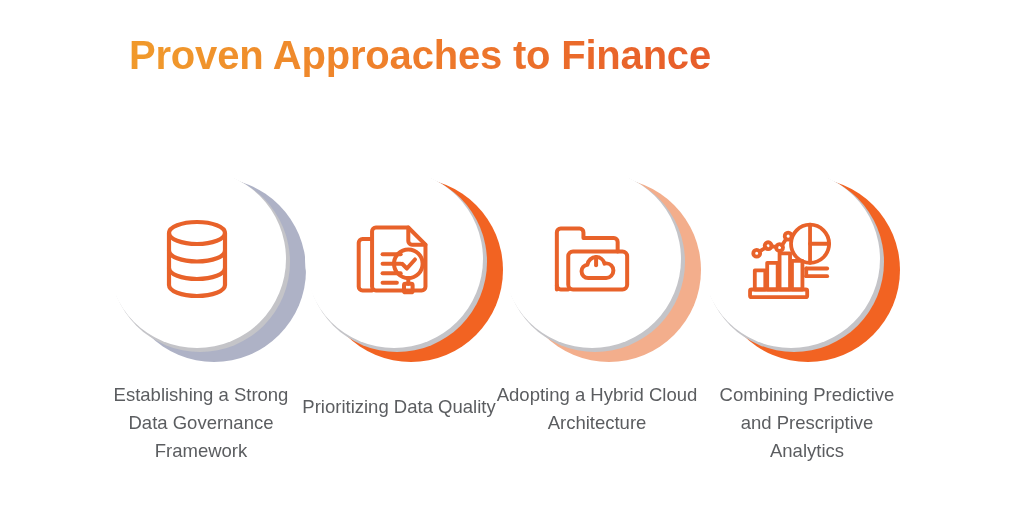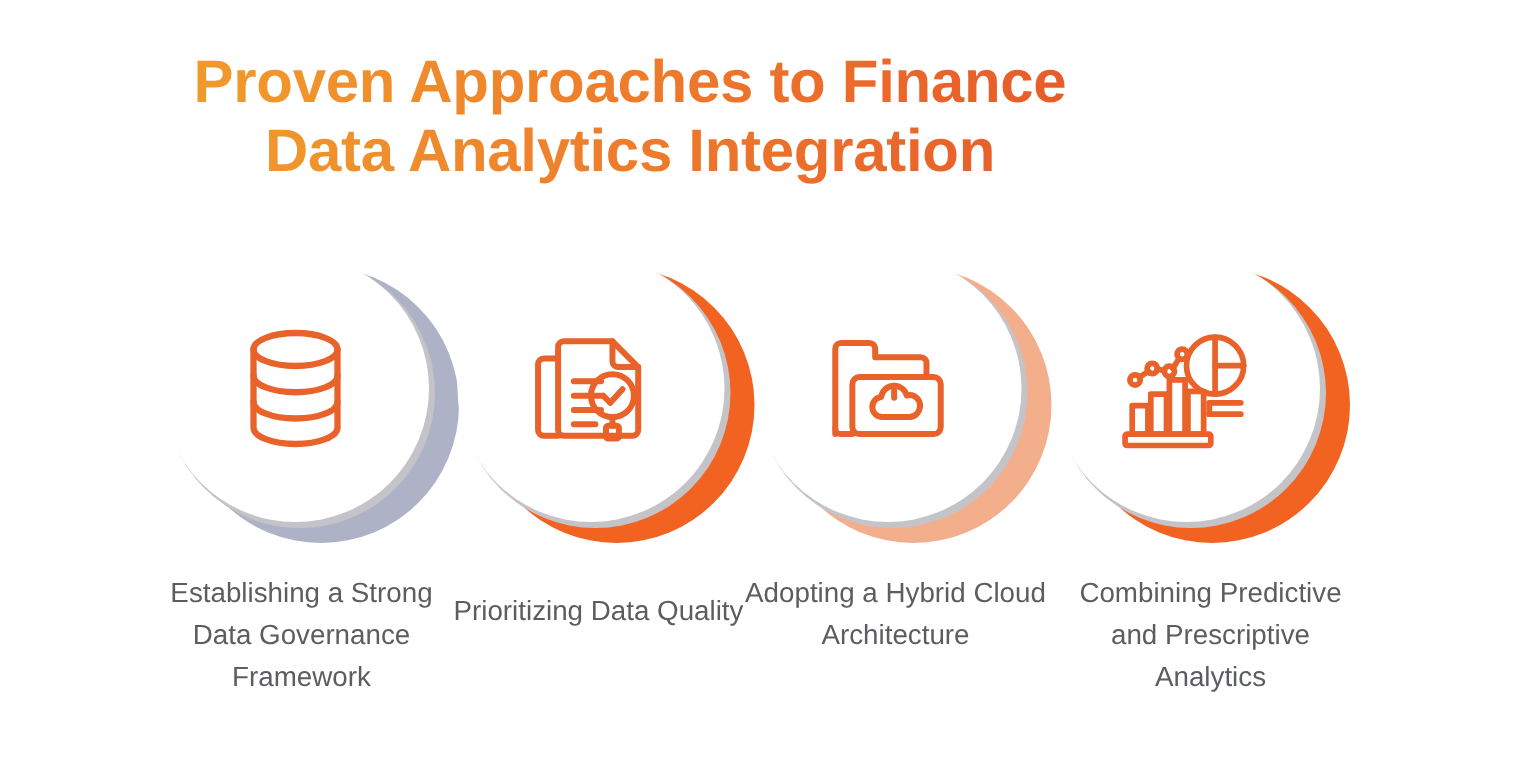--- a/index.html
+++ b/index.html
@@ -122,21 +122,20 @@
   .caption.c2 { left: 492px; }
   .caption.c3 { left: 702px; }
 </style>
 </head>
 <body>
 
 <div id="canvas">
 
   <div class="title-block">
     <span class="title-line">Proven Approaches to Finance</span>
-    <span class="title-line">Data Analytics Integration</span>
   </div>
 
   <div class="circles-row">
 
     <div class="item i0">
       <div class="ring-back" style="background:#AEB2C6;"></div>
       <div class="ring-gray"></div>
       <div class="disc">
         <span class="icon-wrap">
           <svg width="74" height="80" viewBox="0 0 74 80" fill="none" stroke="#E8622A" stroke-width="4.2" stroke-linecap="round" stroke-linejoin="round">

